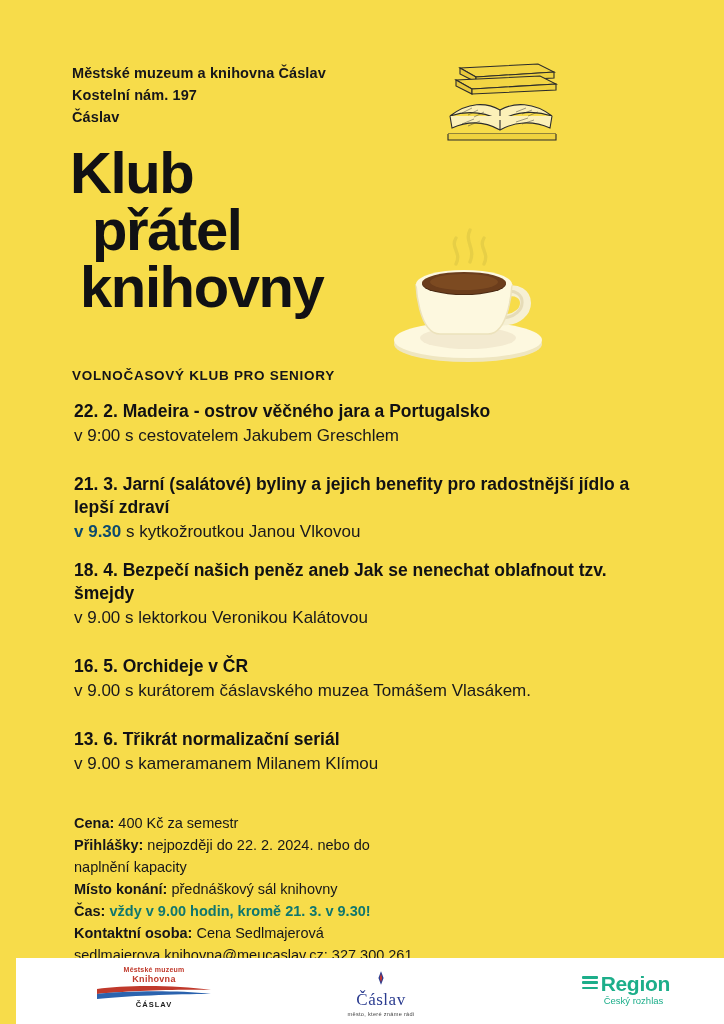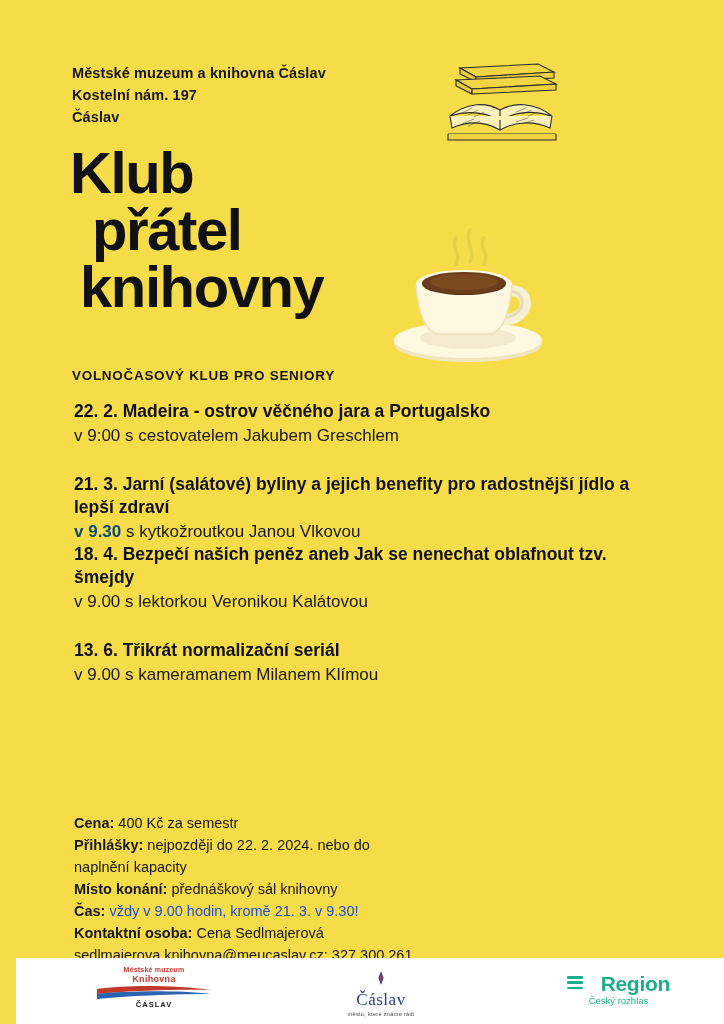--- a/index.html
+++ b/index.html
@@ -58,21 +58,21 @@
     color: #141418;
   }
 
   
   .events {
     position: absolute;
     left: 74px;
     top: 400px;
     width: 590px;
   }
-  .event { }
+  .event { margin-bottom: 16px; }
   .event .head {
     font-size: 17.5px;
     font-weight: 700;
     color: #111114;
     line-height: 1.3;
     margin-bottom: 2px;
   }
   .event .sub {
     font-size: 17px;
     font-weight: 400;
@@ -91,21 +91,21 @@
     position: absolute;
     left: 74px;
     top: 812px;
     width: 560px;
     font-size: 14.5px;
     line-height: 1.52;
     color: #16161a;
   }
   .info .row { margin-bottom: 0px; }
   .info b { font-weight: 700; }
-  .info .red { color: #1d4ed8; font-weight: 400; }
+  .info .red { color: #0f766e; font-weight: 700; }
   .info .mail { font-weight: 400; }
 
   
   .footer {
     position: absolute;
     left: 16px;
     bottom: 0;
     width: 724px;
     height: 66px;
     background: #ffffff;
@@ -166,21 +166,21 @@
   }
   .logo-region {
     position: absolute;
     right: 70px;
     top: 14px;
     text-align: left;
   }
   .logo-region .lr-main {
     display: flex;
     align-items: center;
-    gap: 18px;
+    gap: 3px;
     justify-content: space-between;
   }
   .logo-region .lr-bars {
     display: inline-block;
     width: 16px;
   }
   .logo-region .lr-bars span {
     display: block;
     height: 2.6px;
     background: #1CAE8A;
@@ -306,20 +306,24 @@
     <div class="event ev-gap-lg">
       <div class="head">21. 3. Jarní (salátové) byliny a jejich benefity pro radostnější jídlo a lepší zdraví</div>
       <div class="sub"><span class="hl">v 9.30</span><span> s kytkožroutkou Janou Vlkovou</span></div>
     </div>
 
     <div class="event ev-gap-md">
       <div class="head">18. 4. Bezpečí našich peněz aneb Jak se nenechat oblafnout tzv. šmejdy</div>
       <div class="sub">v 9.00 s  lektorkou Veronikou Kalátovou</div>
     </div>
 
+    <div class="event ev-gap-md">
+      <div class="head">16.  5.  Orchideje v ČR</div>
+      <div class="sub">v 9.00 s kurátorem čáslavského muzea Tomášem Vlasákem.</div>
+    </div>
 
     <div class="event">
       <div class="head">13. 6. Třikrát normalizační seriál</div>
       <div class="sub">v 9.00 s kameramanem Milanem Klímou</div>
     </div>
 
   </div>
 
   <div class="info">
     <div class="row"><b>Cena:</b><span> 400 Kč za semestr</span></div>

